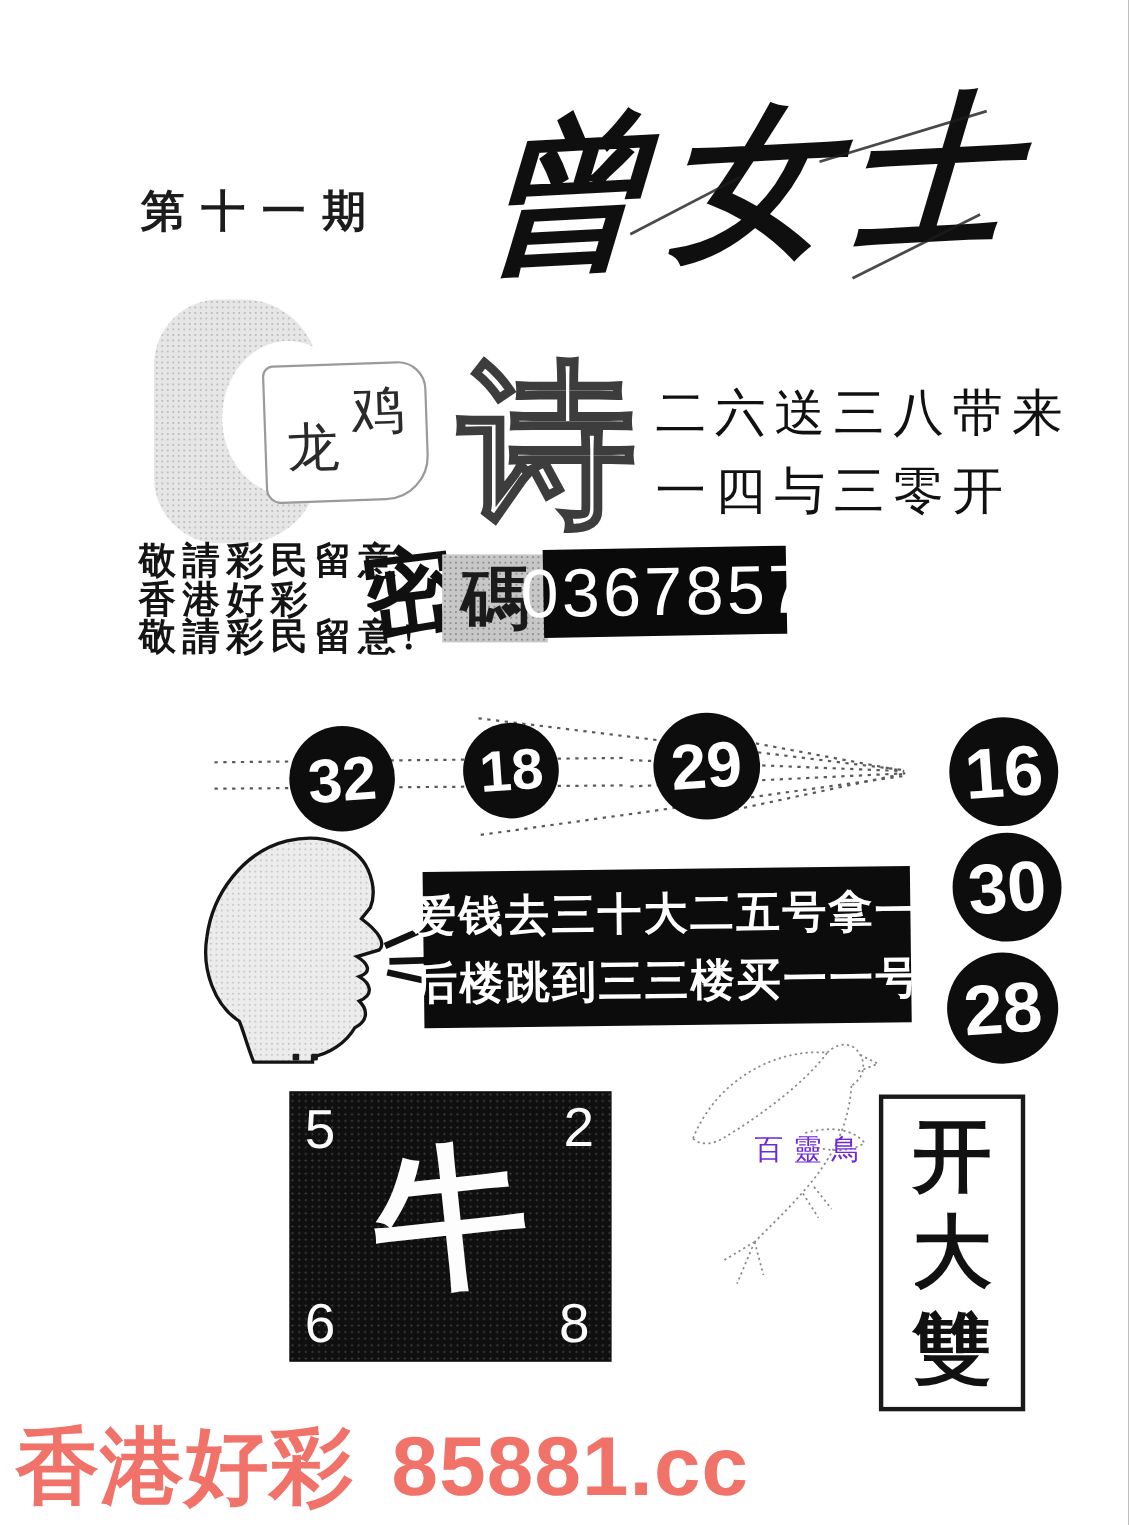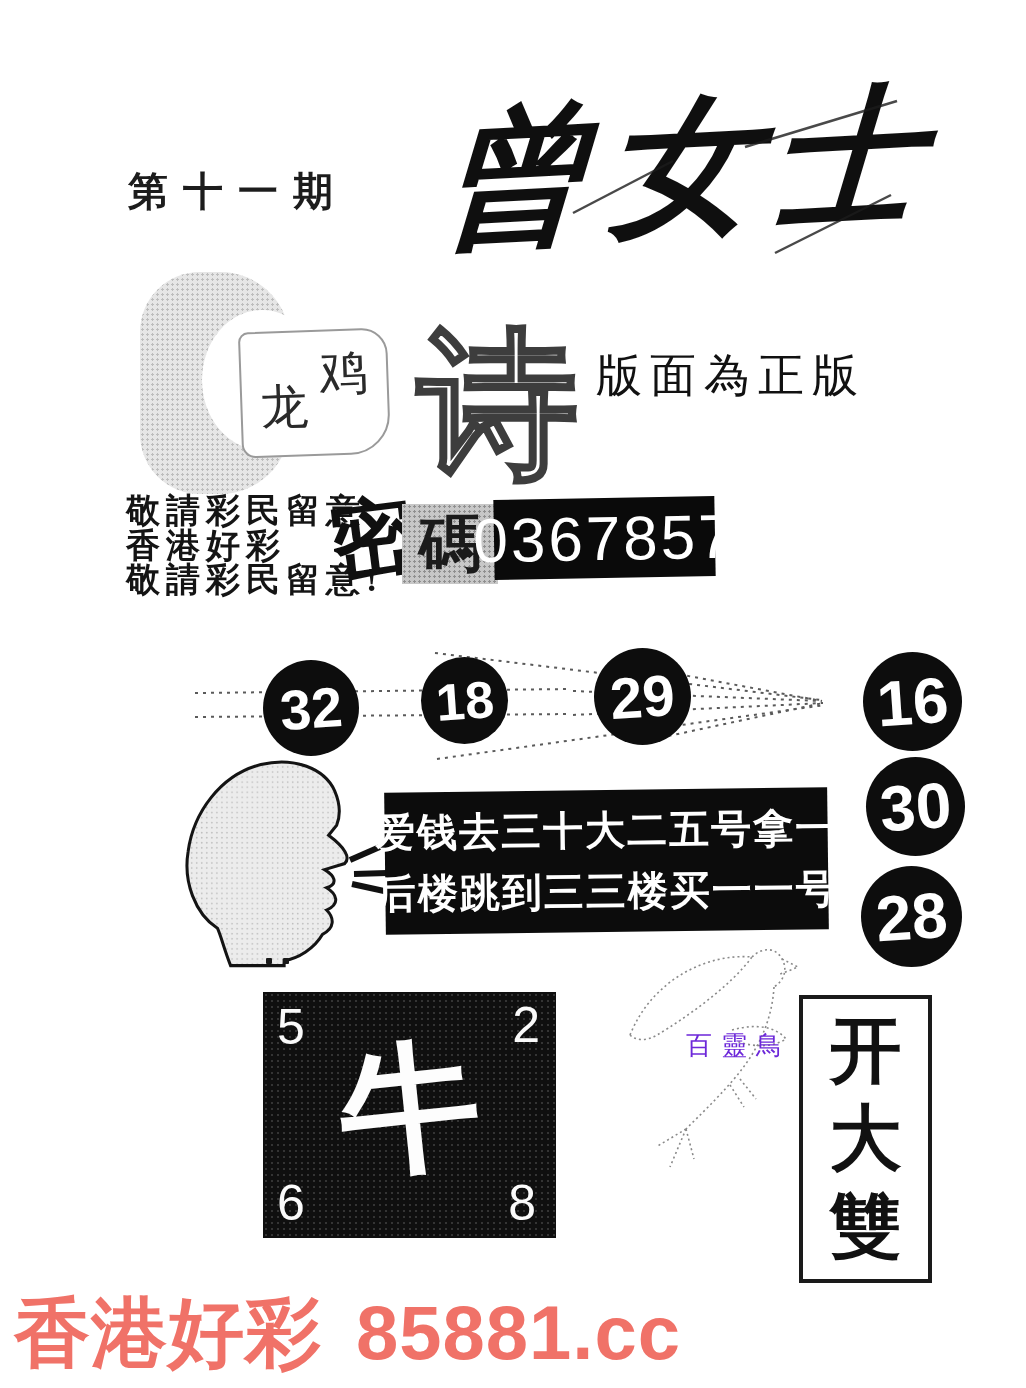--- a/index.html
+++ b/index.html
@@ -133,21 +133,22 @@
   <div class="abs scroll-wrap">
     <div class="scroll-blob"></div>
     <div class="scroll-panel">
       <span class="scroll-zh-left">龙</span>
       <span class="scroll-zh-right">鸡</span>
     </div>
   </div>
 
   <div class="abs poem-char">诗</div>
   <div class="abs poem-text">
-    <div>版面為正版</div>
+    <div>二六送三八带来</div>
+    <div>一四与三零开</div>
   </div>
 
   <div class="abs notice">
     <div>敬請彩民留意</div>
     <div>香港好彩</div>
     <div>敬請彩民留意!</div>
   </div>
 
   <div class="abs stamp-mi">密</div>
   <div class="abs stamp-ma">

